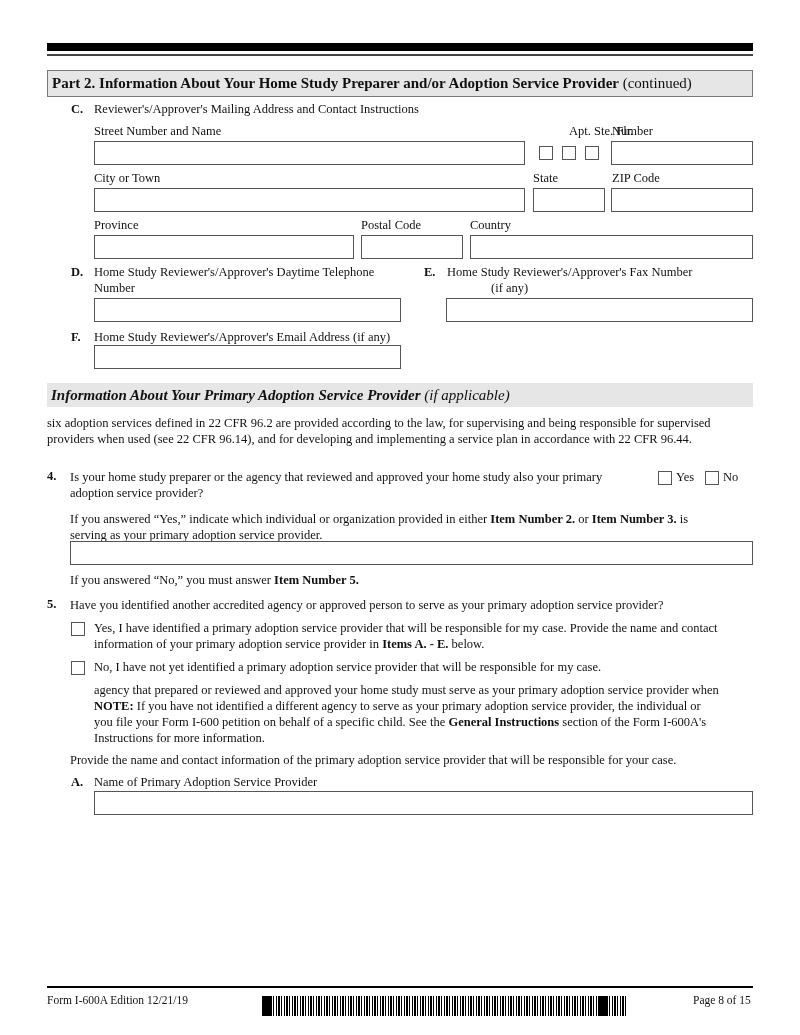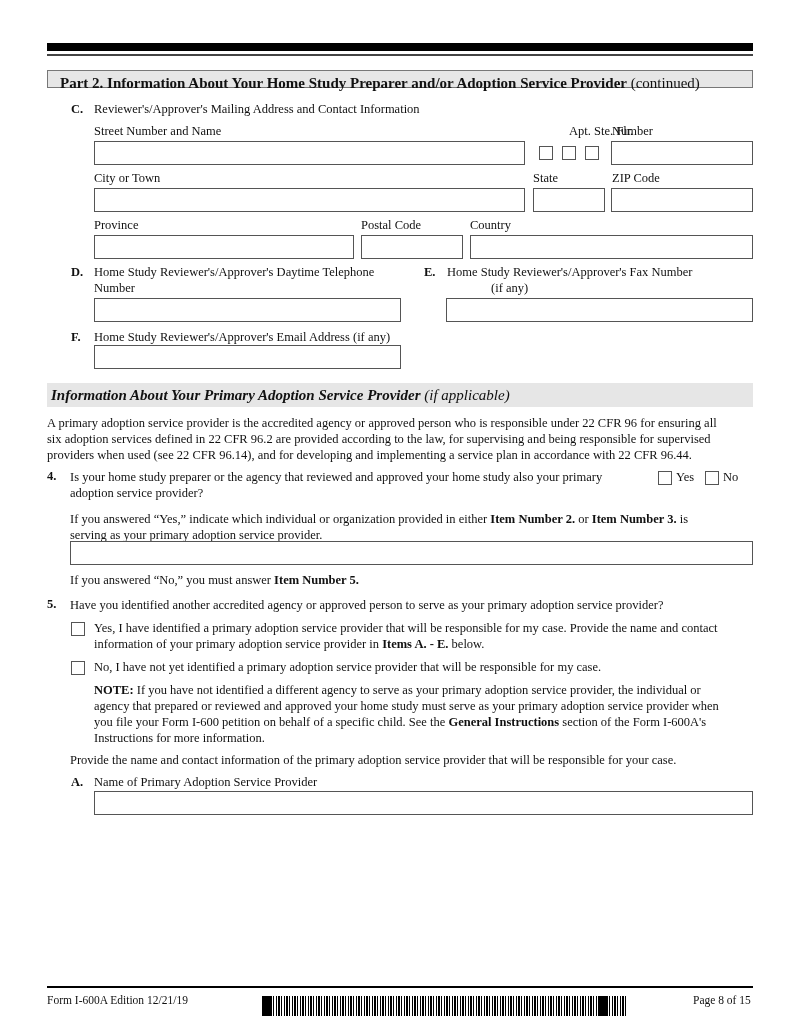--- a/index.html
+++ b/index.html
@@ -1,20 +1,20 @@
 <!DOCTYPE html>
 <html><head>
 <meta charset="utf-8">
 <style>
   html,body{margin:0;padding:0;background:#fff;}
   body{width:800px;height:1035px;position:relative;font-family:"Liberation Serif",serif;color:#111;font-size:12.5px;overflow:hidden;}
   .abs{position:absolute;}
   .topbar{left:47px;top:43px;width:706px;height:8px;background:#000;}
   .topline{left:47px;top:54px;width:706px;height:2px;background:#444;}
-  .parthdr{left:47px;top:70px;width:704px;height:18px;background:#e6e6e6;border:1px solid #777;font-size:15px;line-height:24px;padding-left:12px;box-sizing:border-box;width:706px;}
+  .parthdr{left:47px;top:70px;width:704px;height:27px;background:#e6e6e6;border:1px solid #777;font-size:15px;line-height:24px;padding-left:4px;box-sizing:border-box;width:706px;}
   .parthdr b{font-weight:bold;}
   .lbl{font-size:12.5px;white-space:nowrap;}
   .ltr{font-weight:bold;font-size:12.5px;}
   .box{border:1px solid #555;box-sizing:border-box;background:#fff;}
   .cb{width:14px;height:14px;border:1px solid #555;box-sizing:border-box;background:#fff;}
   .sechdr{left:47px;top:383px;width:706px;height:24px;background:#e6e6e6;font-size:15px;line-height:24px;padding-left:4px;box-sizing:border-box;}
   .para{font-size:12.5px;line-height:16px;}
   .footline{left:47px;top:986px;width:706px;height:2px;background:#000;}
   .barcode{left:262px;top:996px;width:364px;height:20px;
     background:repeating-linear-gradient(90deg,#000 0 2px,#fff 2px 3px,#000 3px 4px,#fff 4px 6px,#000 6px 7px,#fff 7px 8px);}
@@ -25,21 +25,21 @@
 
 <div class="abs topbar"></div>
 <div class="abs topline"></div>
 
 <div class="abs parthdr">
   <b>Part 2.  Information About Your Home Study Preparer and/or Adoption Service Provider</b>
   <span>(continued)</span>
 </div>
 
 <span class="abs ltr" style="left:71px;top:102px;">C.</span>
-<span class="abs lbl" style="left:94px;top:102px;">Reviewer's/Approver's Mailing Address and Contact Information</span>
+<span class="abs lbl" style="left:94px;top:102px;">Reviewer's/Approver's Mailing Address and Contact Instructions</span>
 
 <span class="abs lbl" style="left:94px;top:124px;">Street Number and Name</span>
 <span class="abs lbl" style="left:533px;top:124px;margin-left:36px;">Apt. Ste. Flr.</span>
 <span class="abs lbl" style="left:612px;top:124px;">Number</span>
 <div class="abs box" style="left:94px;top:141px;width:431px;height:24px;"></div>
 <div class="abs cb" style="left:539px;top:146px;"></div>
 <div class="abs cb" style="left:562px;top:146px;"></div>
 <div class="abs cb" style="left:585px;top:146px;"></div>
 <div class="abs box" style="left:611px;top:141px;width:142px;height:24px;"></div>
 
@@ -70,21 +70,20 @@
 <span class="abs ltr" style="left:71px;top:330px;">F.</span>
 <span class="abs lbl" style="left:94px;top:330px;">Home Study Reviewer's/Approver's Email Address (if any)</span>
 <div class="abs box" style="left:94px;top:345px;width:307px;height:24px;"></div>
 
 <div class="abs sechdr">
   <b><i>Information About Your Primary Adoption Service Provider</i></b>
   <i>(if applicable)</i>
 </div>
 
 <div class="abs para" style="left:47px;top:415px;width:710px;">
-  <div>A primary adoption service provider is the accredited agency or approved person who is responsible under 22 CFR 96 for ensuring all</div>
   <div>six adoption services defined in 22 CFR 96.2 are provided according to the law, for supervising and being responsible for supervised</div>
   <div>providers when used (see 22 CFR 96.14), and for developing and implementing a service plan in accordance with 22 CFR 96.44.</div>
 </div>
 
 <span class="abs ltr" style="left:47px;top:469px;">4.</span>
 <div class="abs para" style="left:70px;top:469px;width:580px;">
   <div>Is your home study preparer or the agency that reviewed and approved your home study also your primary</div>
   <div>adoption service provider?</div>
 </div>
 <div class="abs cb" style="left:658px;top:471px;"></div>
@@ -108,22 +107,22 @@
 <div class="abs cb" style="left:71px;top:622px;"></div>
 <div class="abs para" style="left:94px;top:620px;width:665px;">
   <div>Yes, I have identified a primary adoption service provider that will be responsible for my case.  Provide the name and contact</div>
   <div><span>information of your primary adoption service provider in </span><b>Items A. - E.</b><span> below.</span></div>
 </div>
 
 <div class="abs cb" style="left:71px;top:661px;"></div>
 <span class="abs para" style="left:94px;top:659px;">No, I have not yet identified a primary adoption service provider that will be responsible for my case.</span>
 
 <div class="abs para" style="left:94px;top:682px;width:665px;">
+  <div>agency that prepared or reviewed and approved your home study must serve as your primary adoption service provider when</div>
   <div><b>NOTE:</b><span>  If you have not identified a different agency to serve as your primary adoption service provider, the individual or</span></div>
-  <div>agency that prepared or reviewed and approved your home study must serve as your primary adoption service provider when</div>
   <div><span>you file your Form I-600 petition on behalf of a specific child.  See the </span><b>General Instructions</b><span> section of the Form I-600A's</span></div>
   <div>Instructions for more information.</div>
 </div>
 
 <span class="abs para" style="left:70px;top:752px;">Provide the name and contact information of the primary adoption service provider that will be responsible for your case.</span>
 
 <span class="abs ltr" style="left:71px;top:775px;">A.</span>
 <span class="abs lbl" style="left:94px;top:775px;font-family:Liberation Serif, serif;">Name of Primary Adoption Service Provider</span>
 <div class="abs box" style="left:94px;top:791px;width:659px;height:24px;"></div>
 

